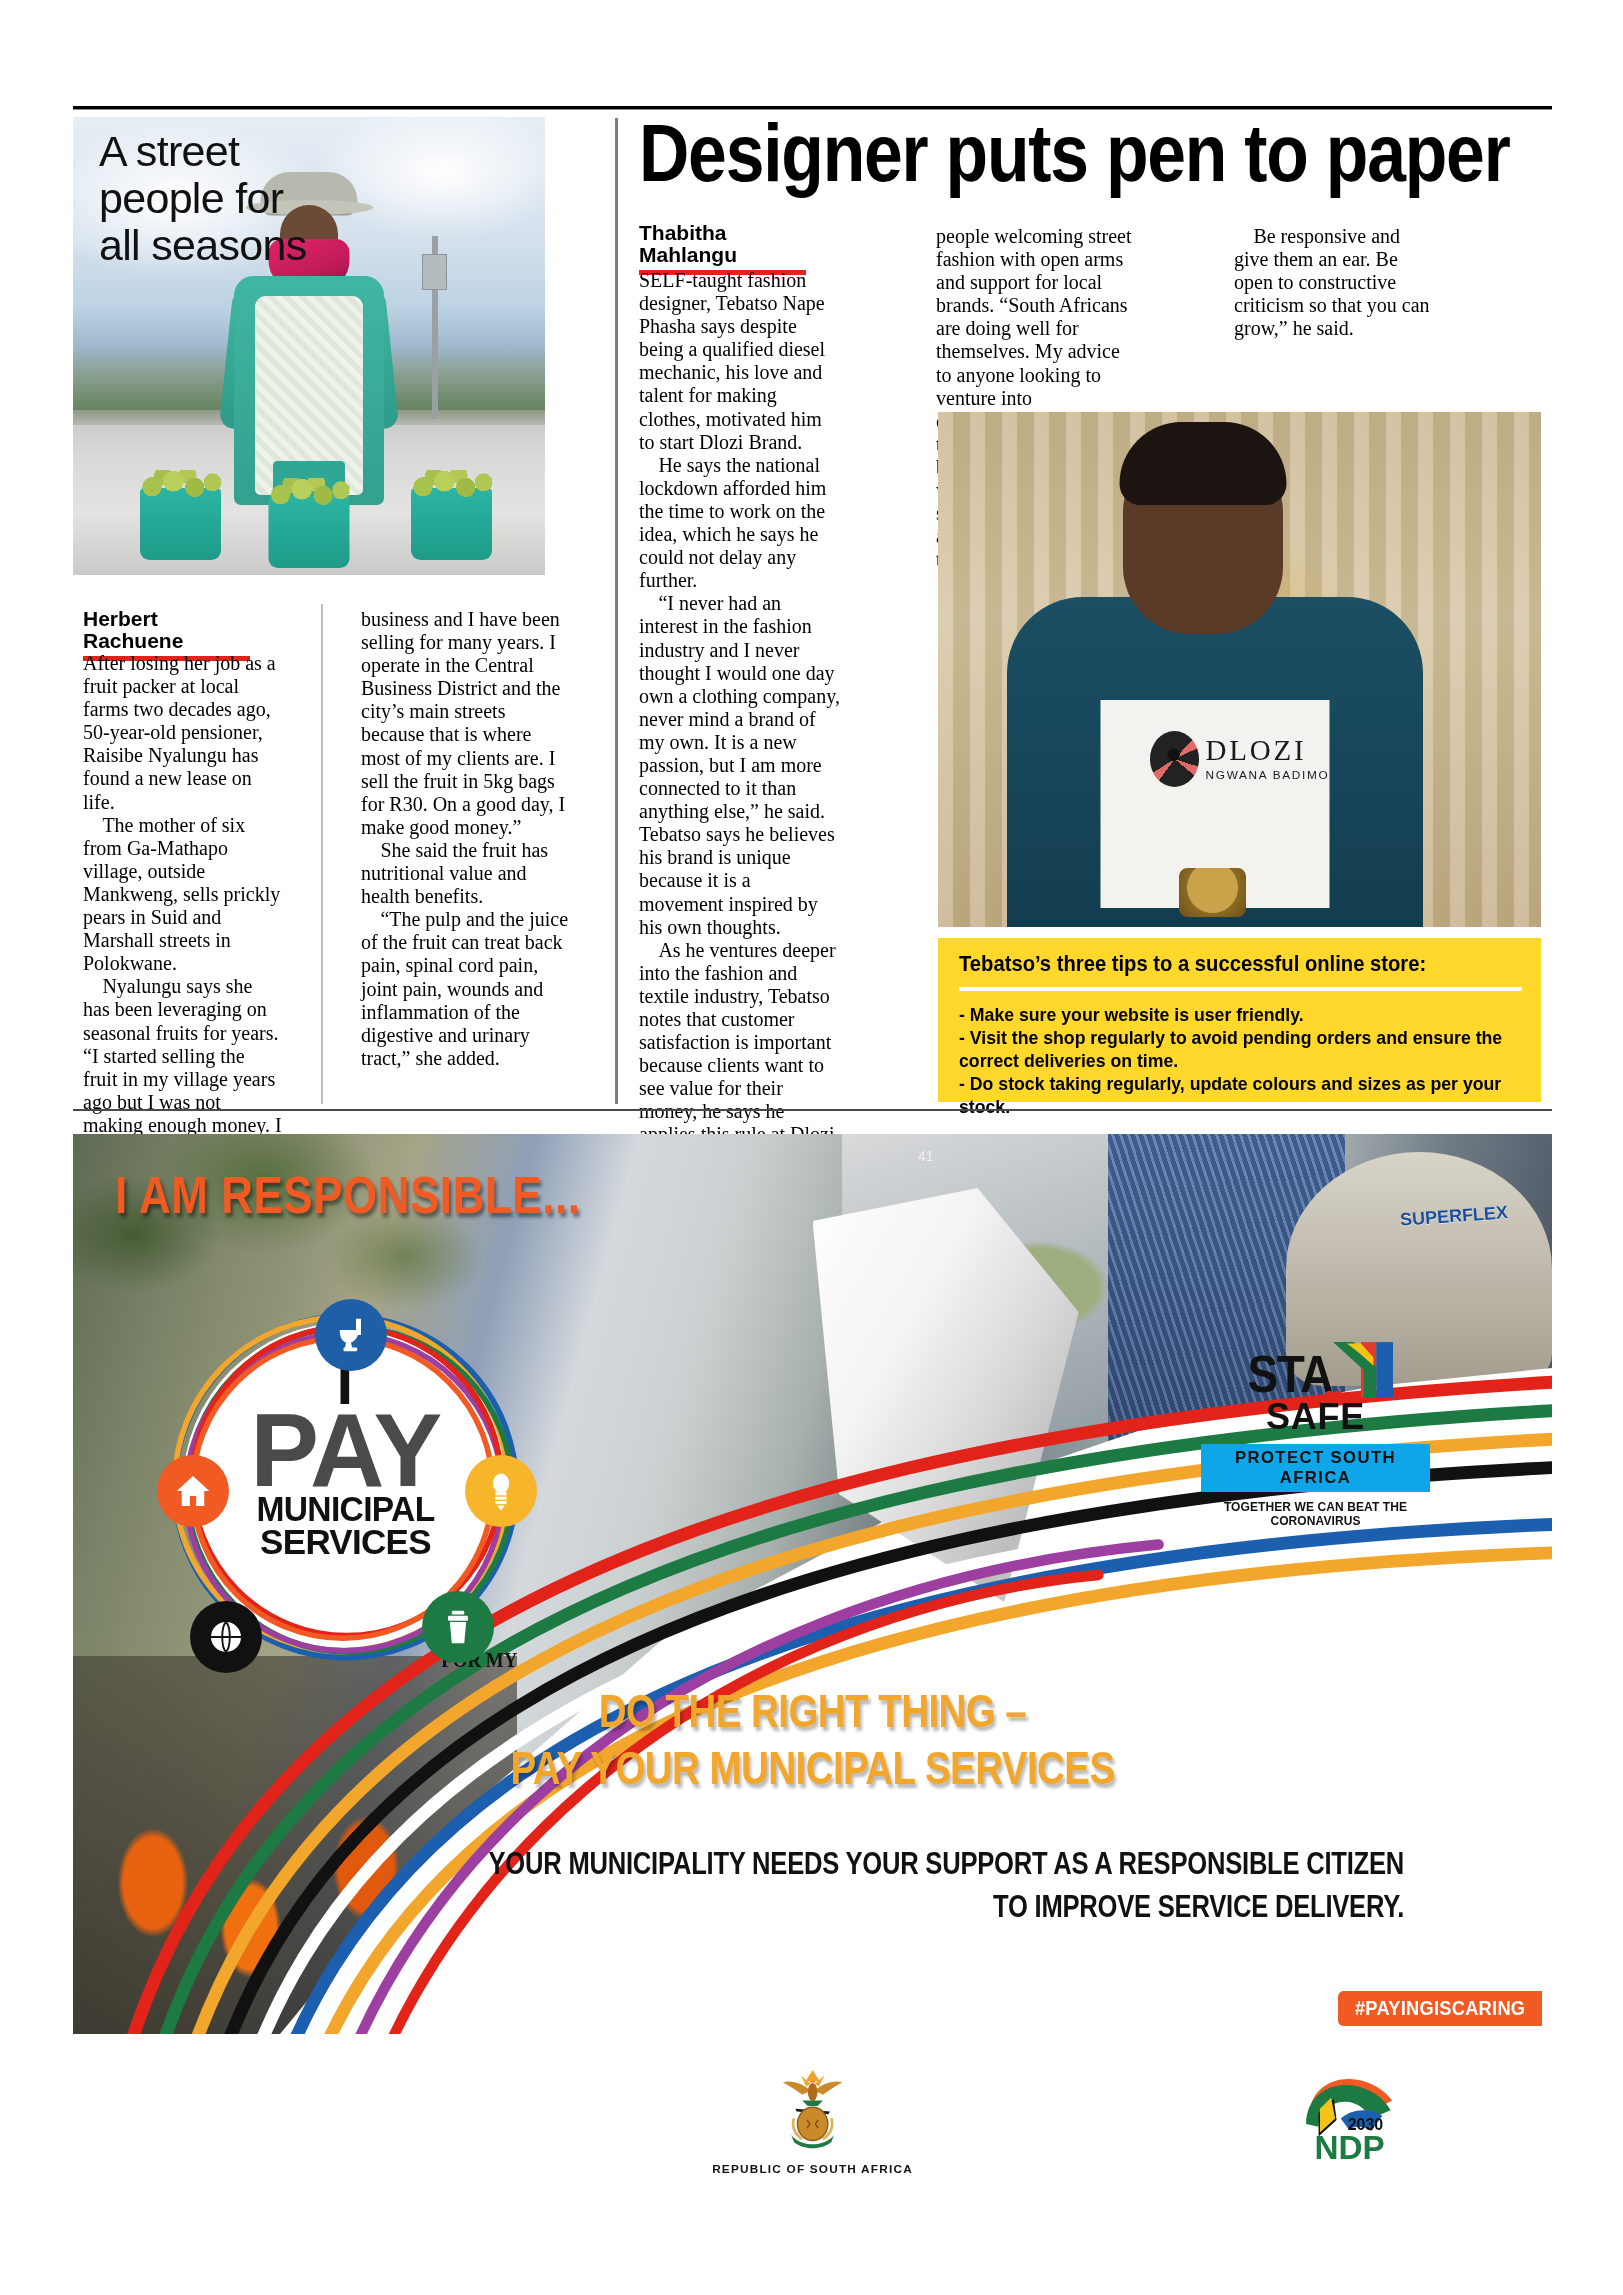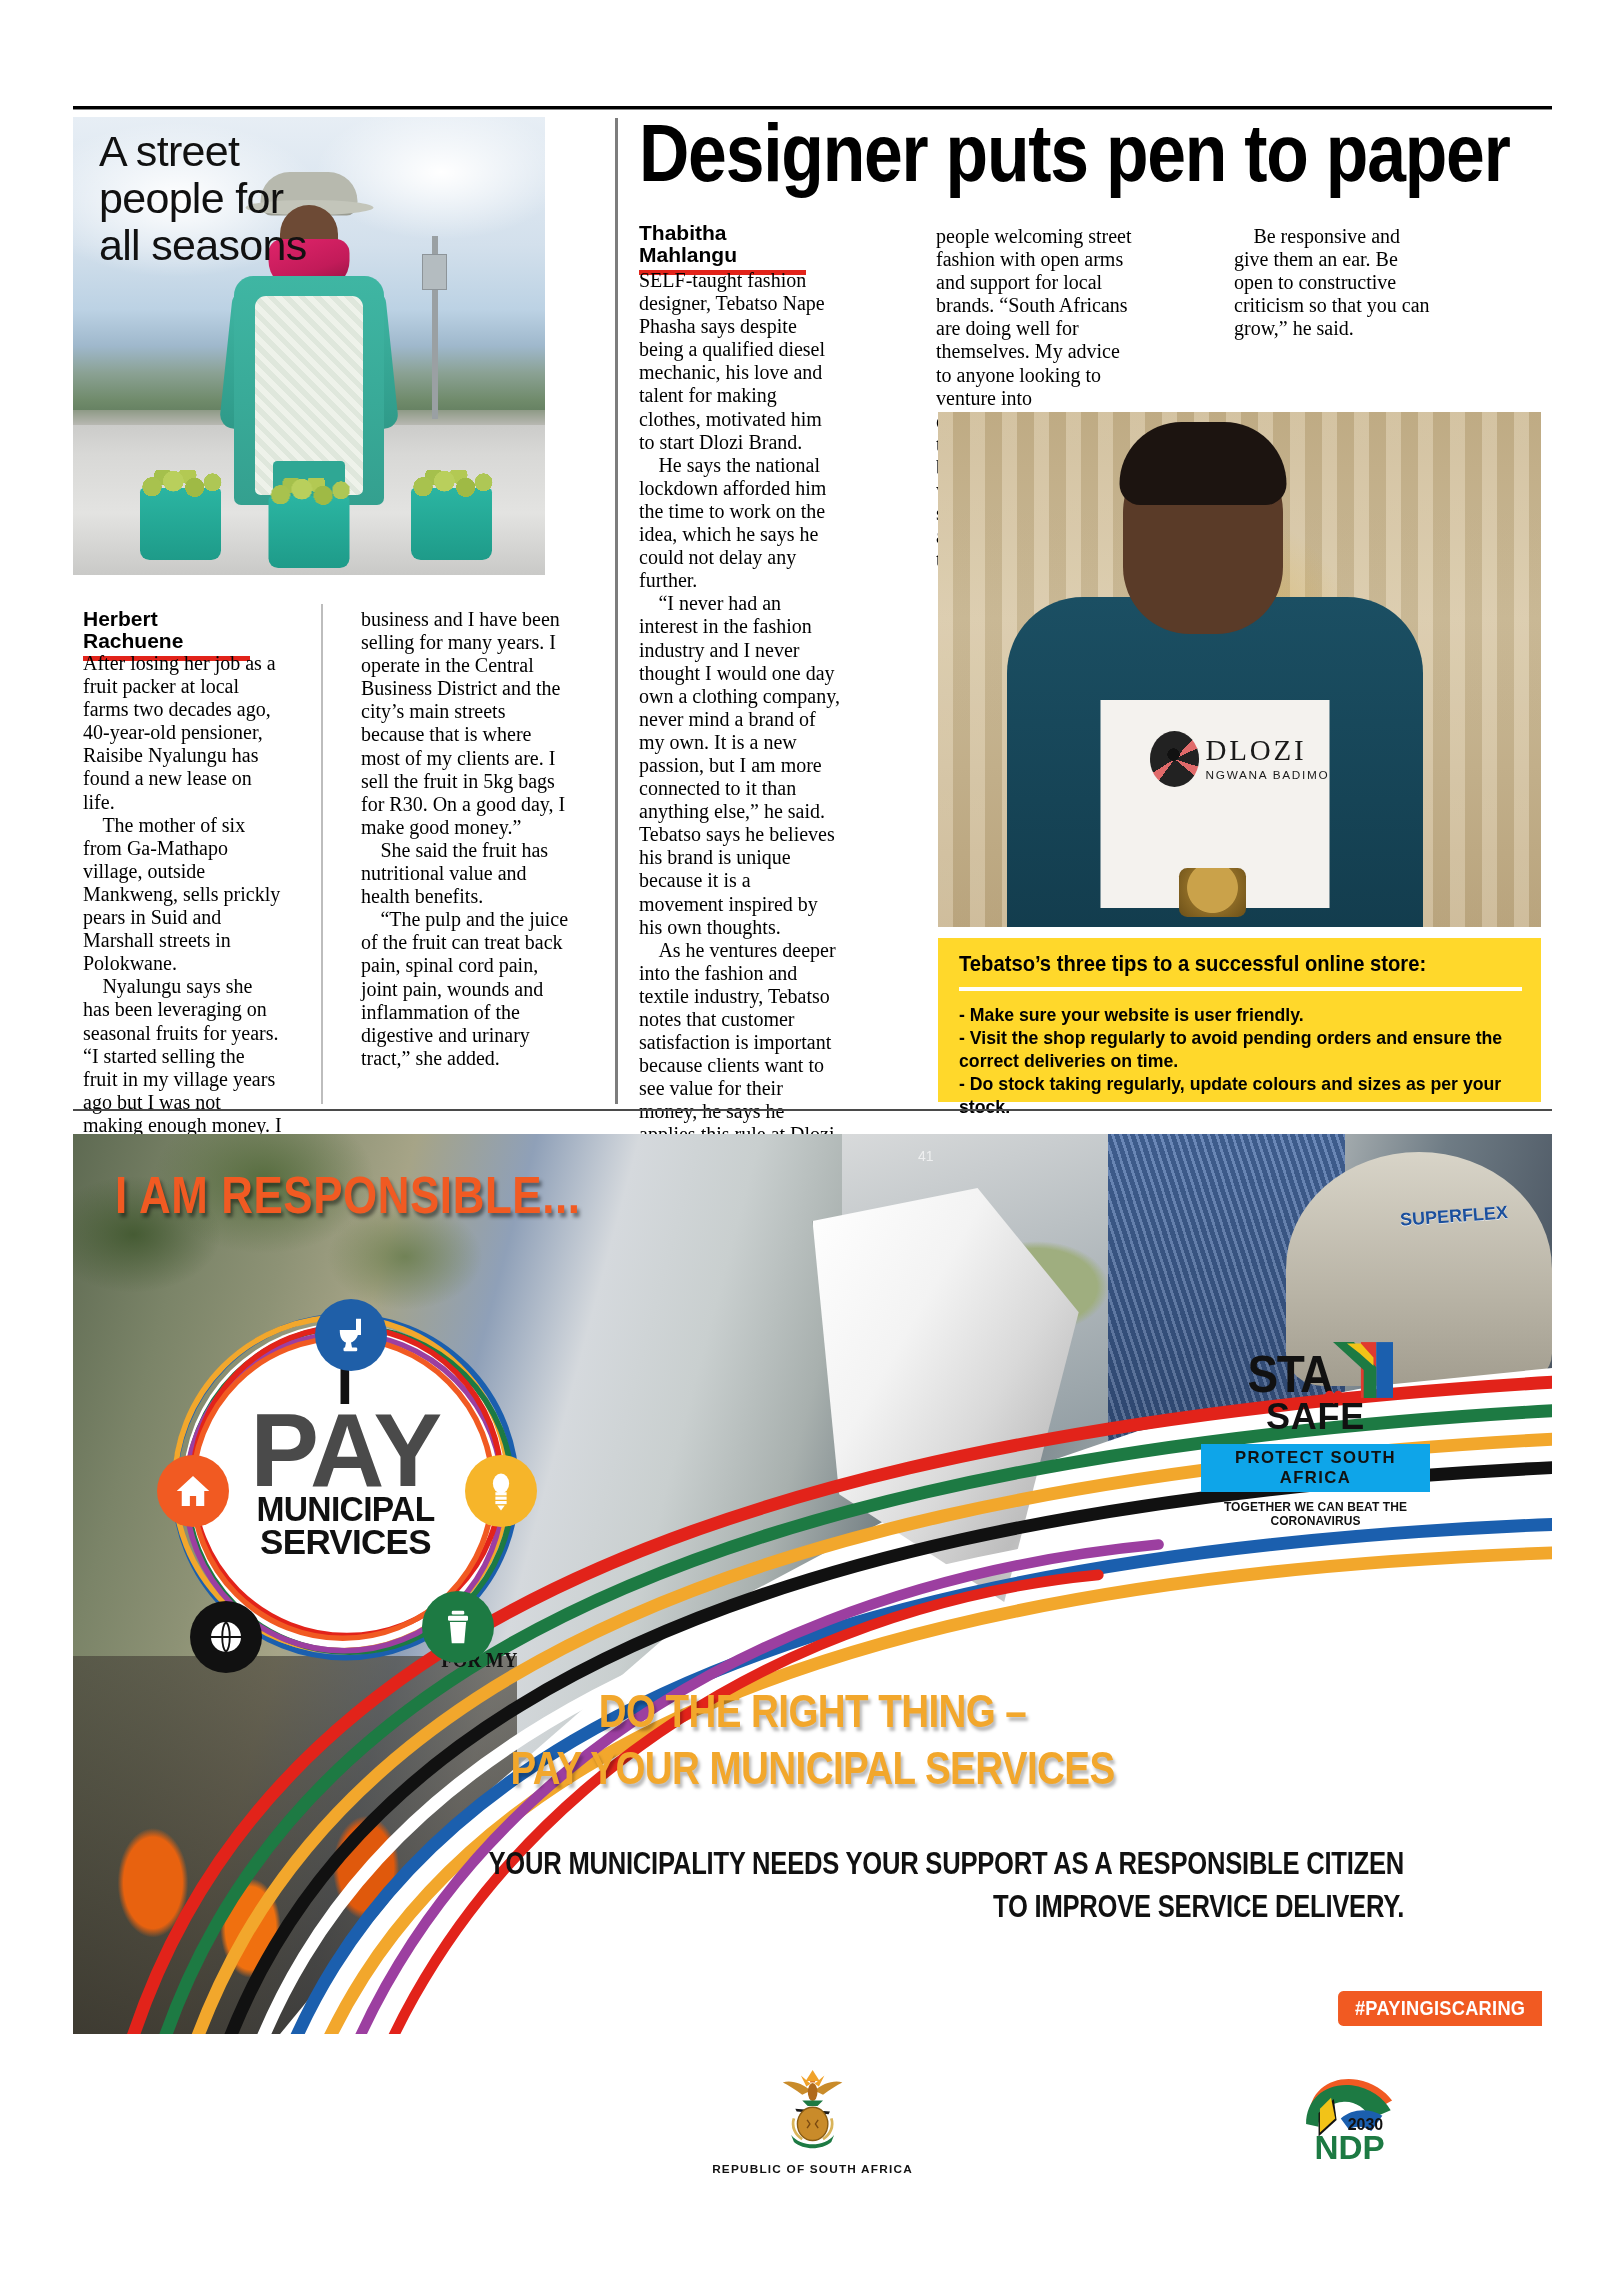--- a/index.html
+++ b/index.html
@@ -488,21 +488,21 @@
     <div>people for</div>
     <div>all seasons</div>
   </div>
 
   <div class="left-byline byline-wrap">
     <div class="byline-name">Herbert Rachuene</div>
     <div class="byline-rule"></div>
   </div>
 
   <div class="col left-col1">
-    <p class="noindent">After losing her job as a fruit packer at local farms two decades ago, 40-year-old pensioner, Raisibe Nyalungu has found a new lease on life.</p>
+    <p class="noindent">After losing her job as a fruit packer at local farms two decades ago, 50-year-old pensioner, Raisibe Nyalungu has found a new lease on life.</p>
     <p>The mother of six from Ga-Mathapo village, outside Mankweng, sells prickly pears in Suid and Marshall streets in Polokwane.</p>
     <p>Nyalungu says she has been leveraging on seasonal fruits for years. “I started selling the fruit in my village years ago but I was not making enough money. I decided to sell in the city because I wanted to attract a variety of clientele.”</p>
     <p>She says with the money, she is able to pay her grandchildren’s school fees and purchase other basic amenities for them. “This is a seasonal</p>
   </div>
 
   <div class="col left-col2">
     <p class="noindent">business and I have been selling for many years. I operate in the Central Business District and the city’s main streets because that is where most of my clients are. I sell the fruit in 5kg bags for R30. On a good day, I make good money.”</p>
     <p>She said the fruit has nutritional value and health benefits.</p>
     <p>“The pulp and the juice of the fruit can treat back pain, spinal cord pain, joint pain, wounds and inflammation of the digestive and urinary tract,” she added.</p>
   </div>

